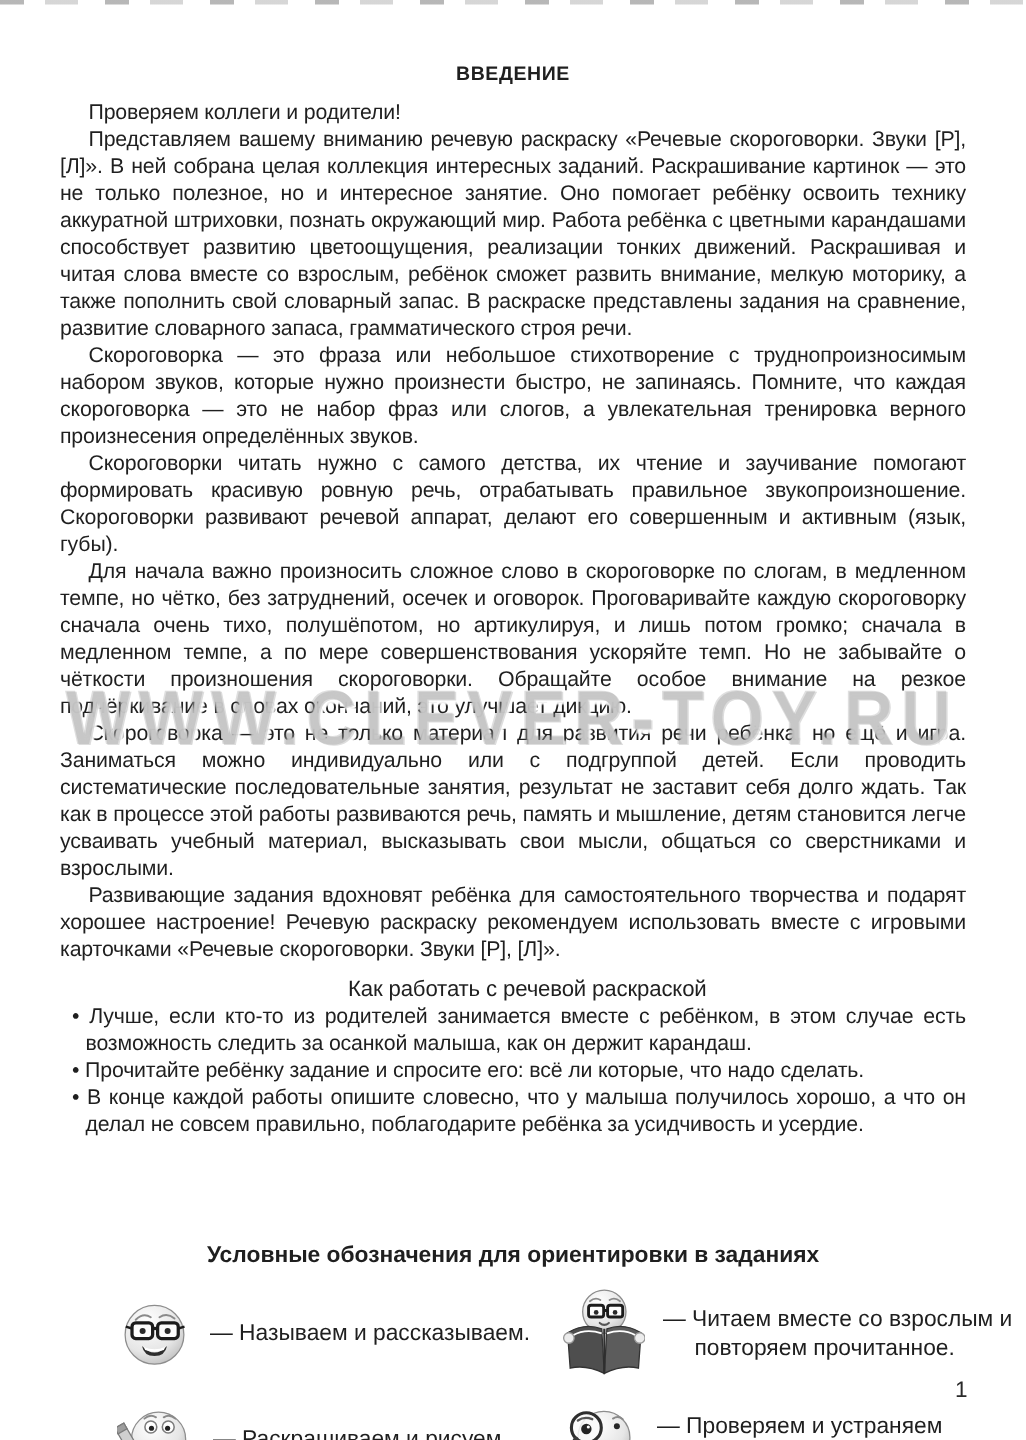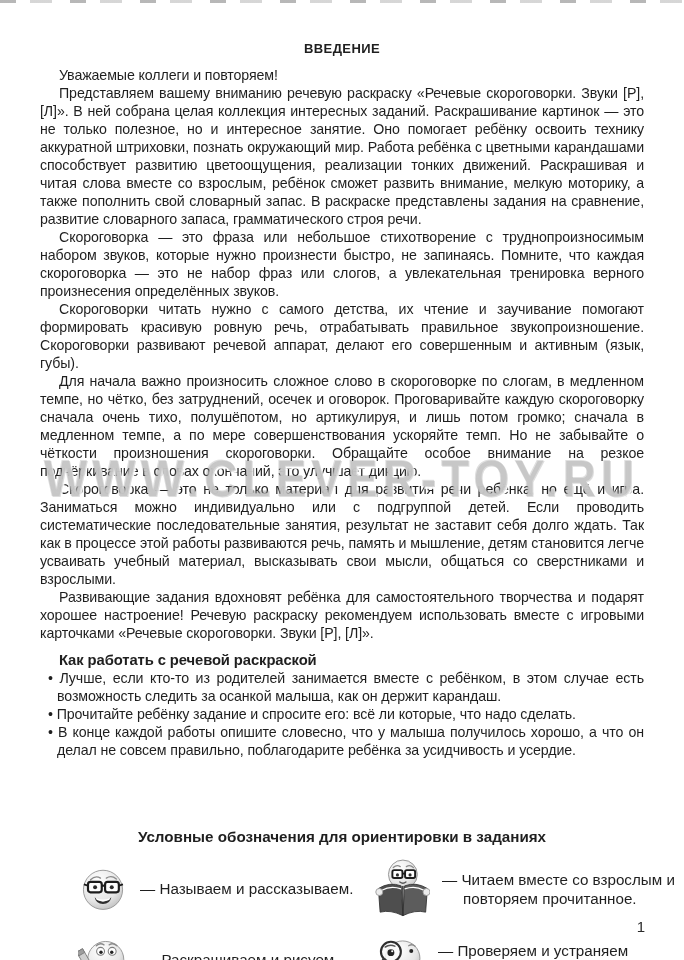--- a/index.html
+++ b/index.html
@@ -26,22 +26,22 @@
     position:absolute;top:40px;left:40px;width:604px;height:740px;
     overflow:hidden;font-size:14.2px;line-height:18px;text-align:justify;
     letter-spacing:-0.1px;
   }
   .content h1{
     text-align:center;font-size:13px;font-weight:bold;letter-spacing:.4px;
     margin:0 0 8px 0;
   }
   .content p{margin:0;text-indent:19px;}
   .content h2{
-    font-size:14.8px;font-weight:bold;margin:9px 0 0 0;text-indent:19px;
-    text-align:left;
+    font-size:14.8px;font-weight:normal;margin:9px 0 0 0;text-indent:19px;
+    text-align:center;
   }
   .content ul{margin:0;padding:0;list-style:none;}
   .content li{padding-left:17px;text-indent:-9px;text-align:justify;}
   .content li::before{content:"\2022\00a0";}
   .legend{position:absolute;top:828px;left:0;right:0;}
   .legend h3{
     text-align:center;font-size:15.2px;font-weight:bold;margin:0;
   }
   .legend-grid{
     display:grid;grid-template-columns:296px 1fr;
@@ -59,21 +59,21 @@
 <body>
 
 <div class="page">
 
   <div class="scan-edge"></div>
 
   <div class="watermark">WWW.CLEVER-TOY.RU</div>
 
   <main class="content">
     <h1>ВВЕДЕНИЕ</h1>
-    <p class="salutation">Уважаемые коллеги и повторяем!</p>
+    <p class="salutation">Проверяем коллеги и родители!</p>
     <p>Представляем вашему вниманию речевую раскраску «Речевые скороговорки. Звуки [Р], [Л]». В ней собрана целая коллекция интересных заданий. Раскрашивание картинок — это не только полезное, но и интересное занятие. Оно помогает ребёнку освоить технику аккуратной штриховки, познать окружающий мир. Работа ребёнка с цветными карандашами способствует развитию цветоощущения, реализации тонких движений. Раскрашивая и читая слова вместе со взрослым, ребёнок сможет развить внимание, мелкую моторику, а также пополнить свой словарный запас. В раскраске представлены задания на сравнение, развитие словарного запаса, грамматического строя речи.</p>
     <p>Скороговорка — это фраза или небольшое стихотворение с труднопроизносимым набором звуков, которые нужно произнести быстро, не запинаясь. Помните, что каждая скороговорка — это не набор фраз или слогов, а увлекательная тренировка верного произнесения определённых звуков.</p>
     <p>Скороговорки читать нужно с самого детства, их чтение и заучивание помогают формировать красивую ровную речь, отрабатывать правильное звукопроизношение. Скороговорки развивают речевой аппарат, делают его совершенным и активным (язык, губы).</p>
     <p>Для начала важно произносить сложное слово в скороговорке по слогам, в медленном темпе, но чётко, без затруднений, осечек и оговорок. Проговаривайте каждую скороговорку сначала очень тихо, полушёпотом, но артикулируя, и лишь потом громко; сначала в медленном темпе, а по мере совершенствования ускоряйте темп. Но не забывайте о чёткости произношения скороговорки. Обращайте особое внимание на резкое подчёркивание в словах окончаний, это улучшает дикцию.</p>
     <p>Скороговорка — это не только материал для развития речи ребёнка, но ещё и игра. Заниматься можно индивидуально или с подгруппой детей. Если проводить систематические последовательные занятия, результат не заставит себя долго ждать. Так как в процессе этой работы развиваются речь, память и мышление, детям становится легче усваивать учебный материал, высказывать свои мысли, общаться со сверстниками и взрослыми.</p>
     <p>Развивающие задания вдохновят ребёнка для самостоятельного творчества и подарят хорошее настроение! Речевую раскраску рекомендуем использовать вместе с игровыми карточками «Речевые скороговорки. Звуки [Р], [Л]».</p>
 
     <h2>Как работать с речевой раскраской</h2>
     <ul>
       <li>Лучше, если кто-то из родителей занимается вместе с ребёнком, в этом случае есть возможность следить за осанкой малыша, как он держит карандаш.</li>

